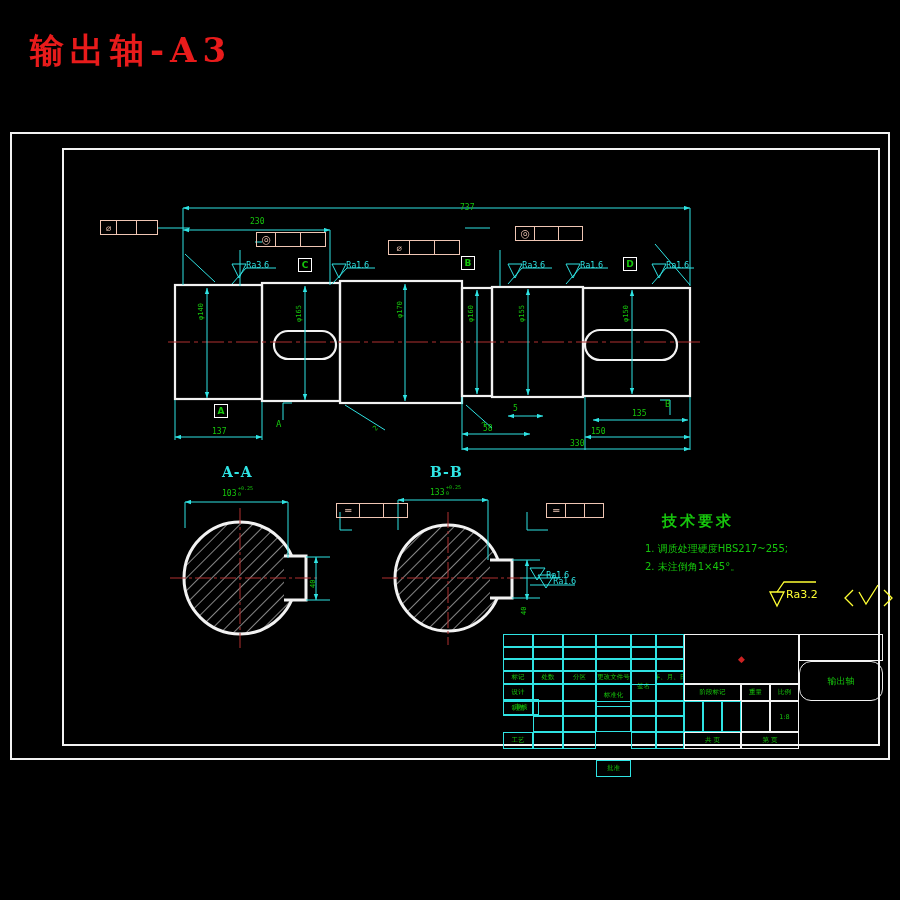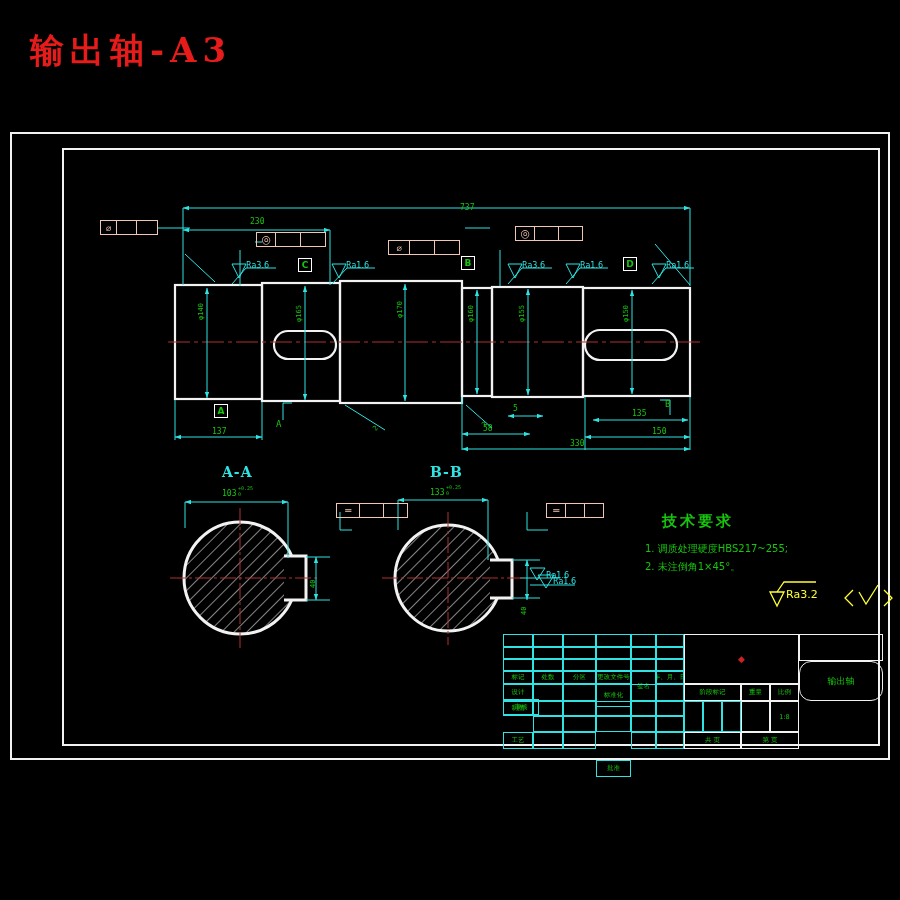--- a/index.html
+++ b/index.html
@@ -242,21 +242,21 @@
   <div class="tx ralbl" style="left:580px;top:262px;">Ra1.6</div>
   <div class="tx ralbl" style="left:666px;top:262px;">Ra1.6</div>
 
   <div class="tx dimtext" style="left:430px;top:204px;margin-left:30px;">737</div>
   <div class="tx dimtext" style="left:250px;top:218px;">230</div>
   <div class="tx dimtext" style="left:212px;top:428px;">137</div>
   <div class="tx dimtext" style="left:570px;top:440px;">330</div>
   <div class="tx dimtext" style="left:483px;top:425px;">58</div>
   <div class="tx dimtext" style="left:513px;top:405px;">5</div>
   <div class="tx dimtext" style="left:632px;top:410px;">135</div>
-  <div class="tx dimtext" style="left:652px;top:428px;text-align:right;">150</div>
+  <div class="tx dimtext" style="left:591px;top:428px;text-align:right;">150</div>
 
   <div class="tx dimtext sm" style="left:198px;top:320px;transform:rotate(-90deg);transform-origin:0 0;">φ140</div>
   <div class="tx dimtext sm" style="left:296px;top:322px;transform:rotate(-90deg);transform-origin:0 0;">φ165</div>
   <div class="tx dimtext sm" style="left:397px;top:318px;transform:rotate(-90deg);transform-origin:0 0;">φ170</div>
   <div class="tx dimtext sm" style="left:468px;top:322px;transform:rotate(-90deg);transform-origin:0 0;">φ160</div>
   <div class="tx dimtext sm" style="left:519px;top:322px;transform:rotate(-90deg);transform-origin:0 0;">φ155</div>
   <div class="tx dimtext sm" style="left:623px;top:322px;transform:rotate(-90deg);transform-origin:0 0;">φ150</div>
 
   <div class="tx dimtext sm" style="left:372px;top:428px;transform:rotate(-48deg);transform-origin:0 0;">2</div>
   <div class="tx dimtext sm" style="left:481px;top:424px;transform:rotate(-48deg);transform-origin:0 0;">2</div>

